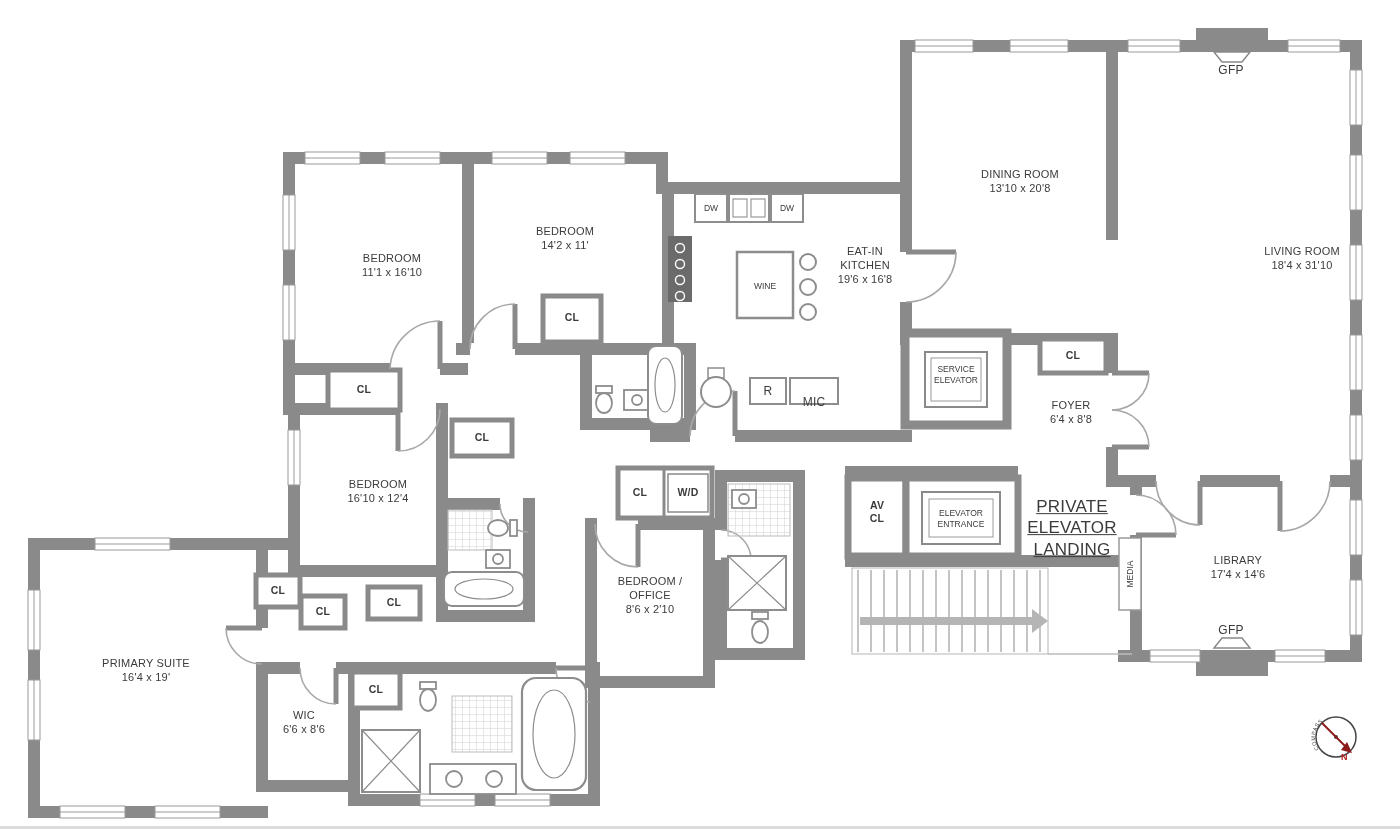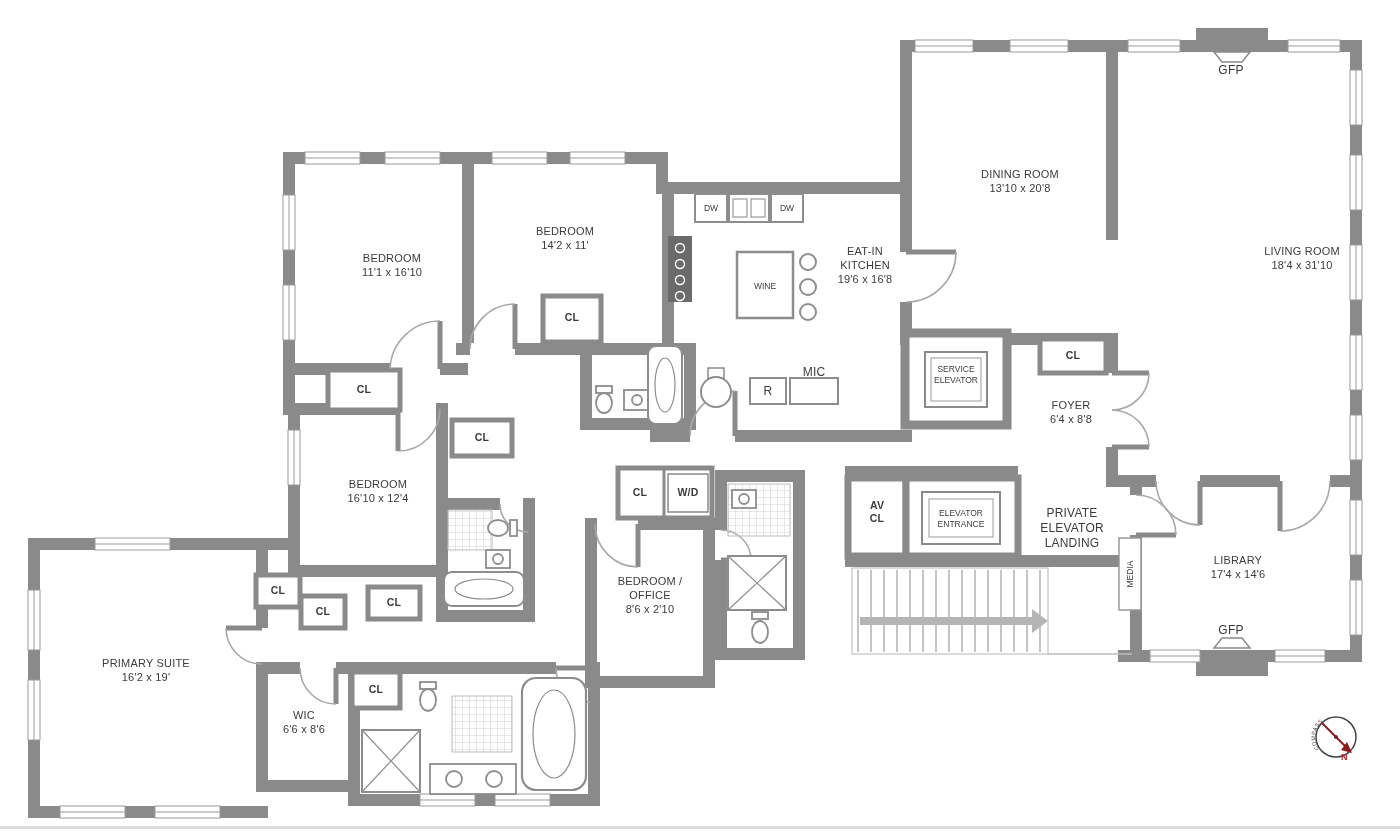--- a/index.html
+++ b/index.html
@@ -3,21 +3,21 @@
 <meta charset="utf-8">
 <style>
   html,body{margin:0;padding:0;background:#fff;}
   body{width:1400px;height:836px;overflow:hidden;font-family:"Liberation Sans",sans-serif;}
   #plan{position:relative;width:1400px;height:836px;background:#fff;}
   #plan svg{position:absolute;left:0;top:0;}
   .lbl{position:absolute;transform:translate(-50%,-50%);text-align:center;color:#3b3b3b;
        font-family:"Liberation Sans",sans-serif;font-size:11px;line-height:1.25;
        white-space:nowrap;letter-spacing:.2px;z-index:5;}
   .lbl span{display:block;}
-  .md{font-size:12px;}
+  .md{font-size:17px;text-decoration:underline;}
   .sm{font-size:10.5px;font-weight:bold;}
   .s10{font-size:12px;}
   .xs{font-size:8.5px;letter-spacing:0;}
   .rot{transform:translate(-50%,-50%) rotate(-90deg);}
   .bottom-strip{position:absolute;left:0;top:826px;width:1400px;height:3px;background:#dcdcdc;}
 </style>
 </head>
 <body>
 
 <div id="plan">
@@ -370,21 +370,21 @@
     <span>BEDROOM</span>
     <span>16'10 x 12'4</span>
   </div>
   <div class="lbl" style="left:650px;top:596px">
     <span>BEDROOM /</span>
     <span>OFFICE</span>
     <span>8'6 x 2'10</span>
   </div>
   <div class="lbl" style="left:146px;top:671px">
     <span>PRIMARY SUITE</span>
-    <span>16'2 x 19'</span>
+    <span>16'4 x 19'</span>
   </div>
   <div class="lbl" style="left:304px;top:723px">
     <span>WIC</span>
     <span>6'6 x 8'6</span>
   </div>
   <div class="lbl" style="left:1238px;top:568px">
     <span>LIBRARY</span>
     <span>17'4 x 14'6</span>
   </div>
   <div class="lbl" style="left:1071px;top:413px">
@@ -417,21 +417,21 @@
   </div>
   <div class="lbl s10" style="left:1231px;top:630px">
     <span>GFP</span>
   </div>
   <div class="lbl xs" style="left:765px;top:286px">
     <span>WINE</span>
   </div>
   <div class="lbl s10" style="left:768px;top:391px">
     <span>R</span>
   </div>
-  <div class="lbl s10" style="left:814px;top:372px">
+  <div class="lbl s10" style="left:814px;top:402px">
     <span>MIC</span>
   </div>
   <div class="lbl xs" style="left:711px;top:208px">
     <span>DW</span>
   </div>
   <div class="lbl xs" style="left:787px;top:208px">
     <span>DW</span>
   </div>
   <div class="lbl sm" style="left:688px;top:493px">
     <span>W/D</span>

